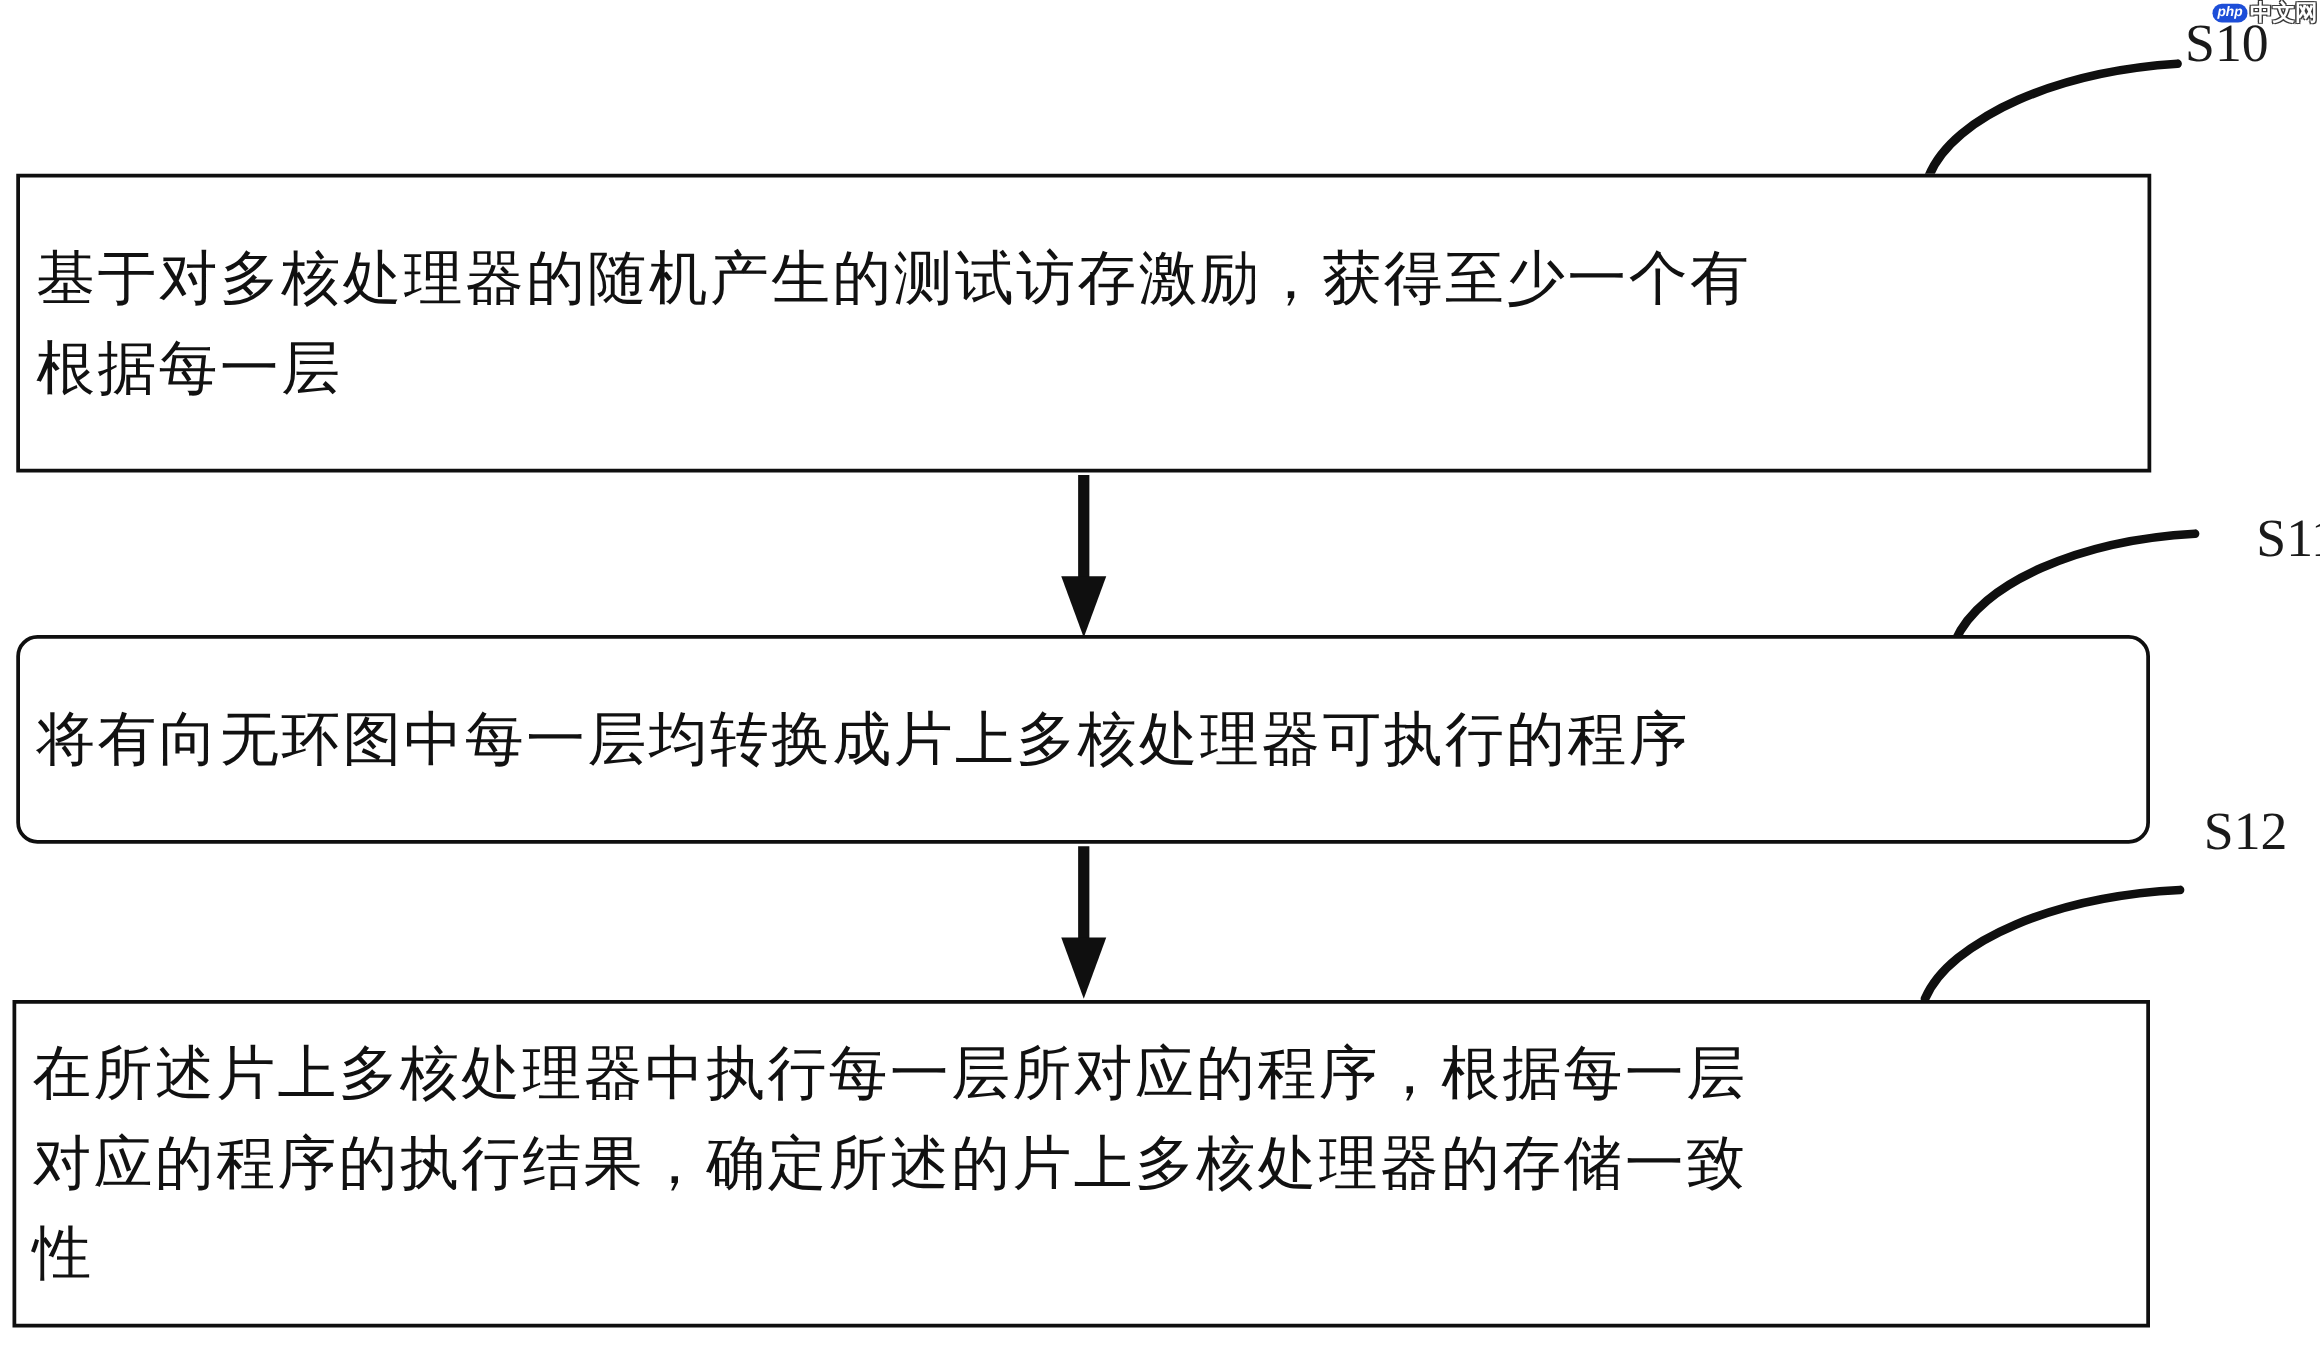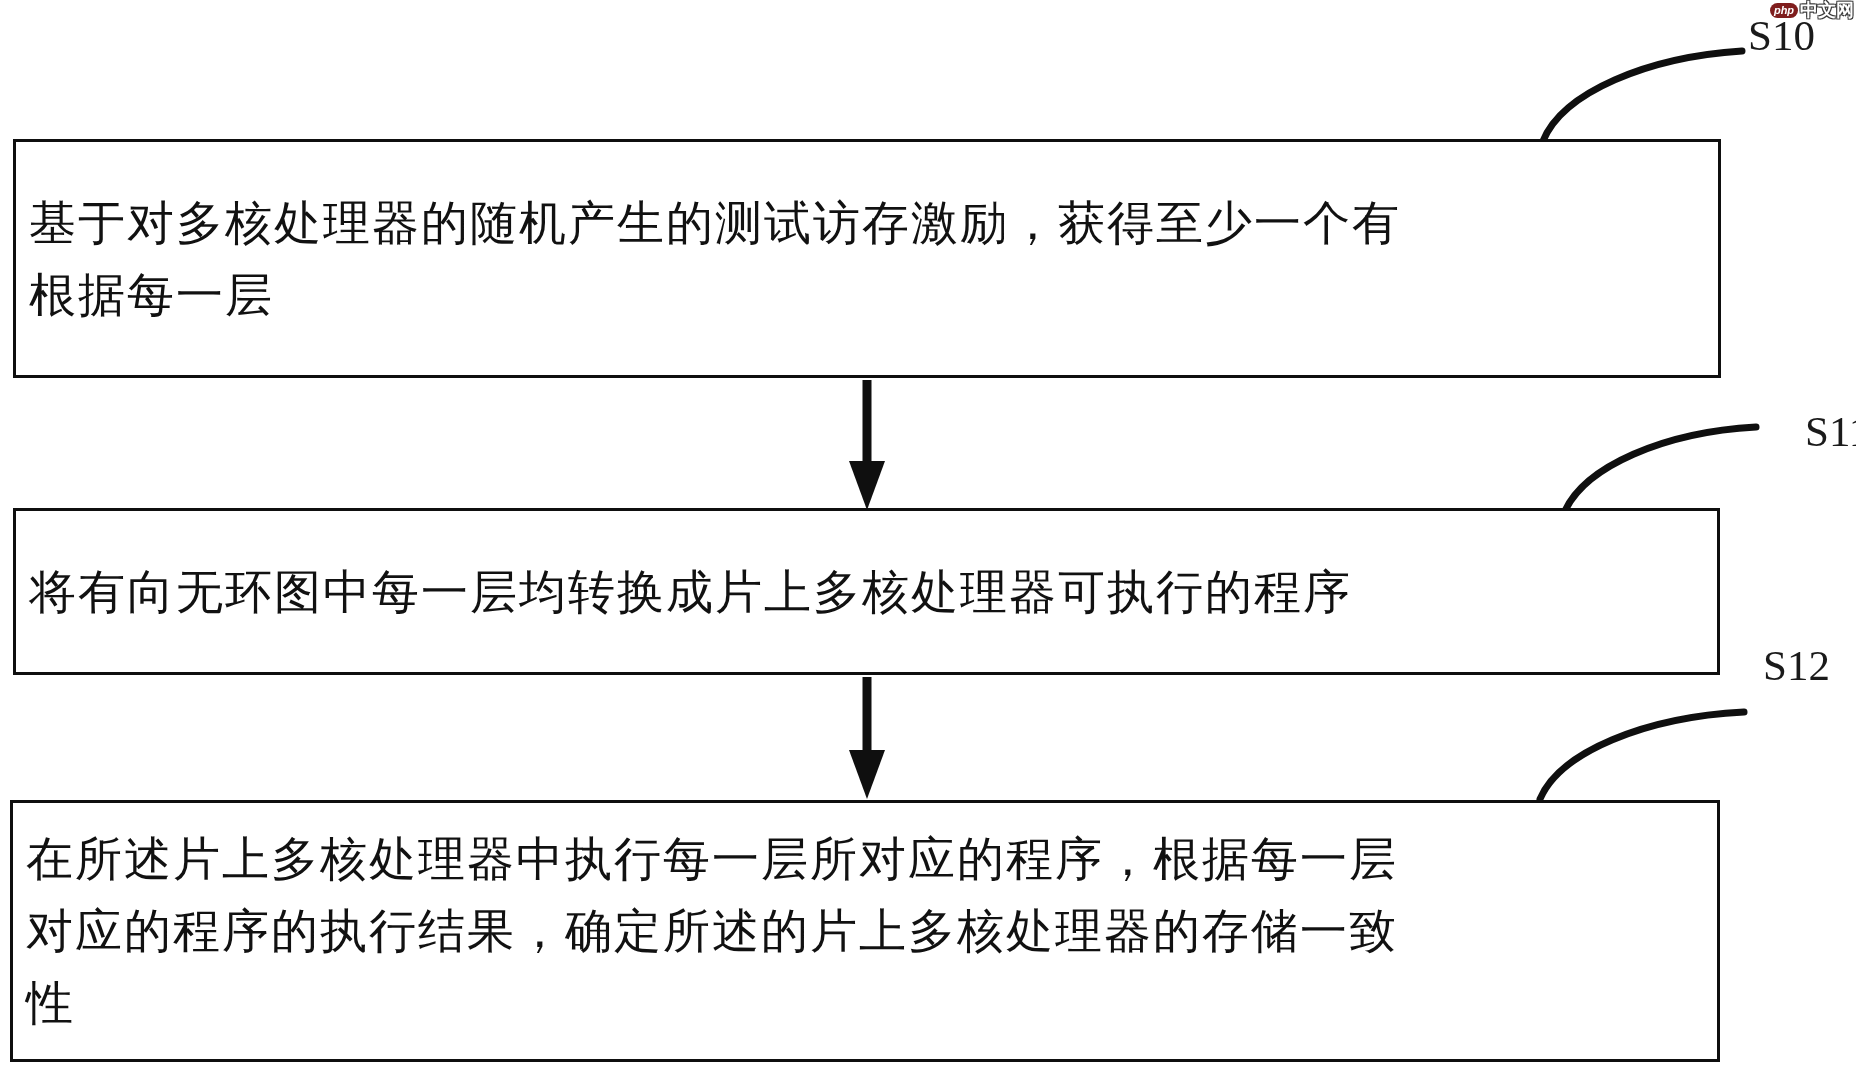--- a/index.html
+++ b/index.html
@@ -31,21 +31,21 @@
   #label-s10{left:1748px;top:12px;}
   #label-s11{left:1763px;top:408px;margin-left:42px;}
   #label-s12{left:1763px;top:642px;text-align:right;}
   .watermark{
     position:absolute;right:2px;top:1px;height:18px;
     display:flex;align-items:center;gap:2px;
     font-family:"Liberation Sans","DejaVu Sans",sans-serif;
   }
   .wm-badge{
     width:28px;height:15px;border-radius:8px;
-    background:#7f1d1d;
+    background:#1d4ed8;
     color:#ffffff;font-size:11px;font-weight:bold;font-style:italic;
     display:flex;align-items:center;justify-content:center;
     line-height:15px;
   }
   .wm-suffix{
     font-size:18px;font-weight:bold;letter-spacing:0px;
     color:#ffffff;
     text-shadow:-1px -1px 0 #3a3a3a,1px -1px 0 #3a3a3a,-1px 1px 0 #3a3a3a,1px 1px 0 #3a3a3a;
   }
 </style>
@@ -69,21 +69,21 @@
     <path d="M1543,141 C1563,92 1648,57 1742,51" fill="none" stroke="#0f0f0f" stroke-width="7" stroke-linecap="round"></path>
     <path d="M1564,513 C1584,466 1665,432 1756,427" fill="none" stroke="#0f0f0f" stroke-width="7" stroke-linecap="round"></path>
     <path d="M1540,799 C1560,752 1645,717 1744,712" fill="none" stroke="#0f0f0f" stroke-width="7" stroke-linecap="round"></path>
   </svg>
 
   <div class="step-box" id="box-s10" style="left:13px;top:139px;width:1708px;height:239px;">
     <div class="box-line">基于对多核处理器的随机产生的测试访存激励，获得至少一个有</div>
     <div class="box-line">根据每一层</div>
   </div>
 
-  <div class="step-box" id="box-s11" style="left:13px;top:508px;width:1707px;height:167px;">
+  <div class="step-box" id="box-s11" style="left:13px;top:508px;width:1707px;height:167px;border-radius:17px;">
     <div class="box-line">将有向无环图中每一层均转换成片上多核处理器可执行的程序</div>
   </div>
 
   <div class="step-box" id="box-s12" style="left:10px;top:800px;width:1710px;height:262px;">
     <div class="box-line">在所述片上多核处理器中执行每一层所对应的程序，根据每一层</div>
     <div class="box-line">对应的程序的执行结果，确定所述的片上多核处理器的存储一致</div>
     <div class="box-line">性</div>
   </div>
 
   <div class="step-label" id="label-s10">S10</div>

